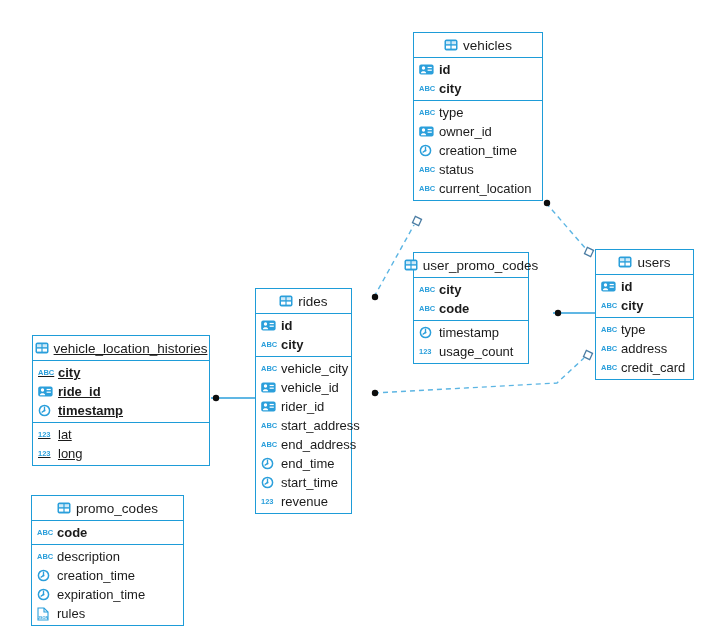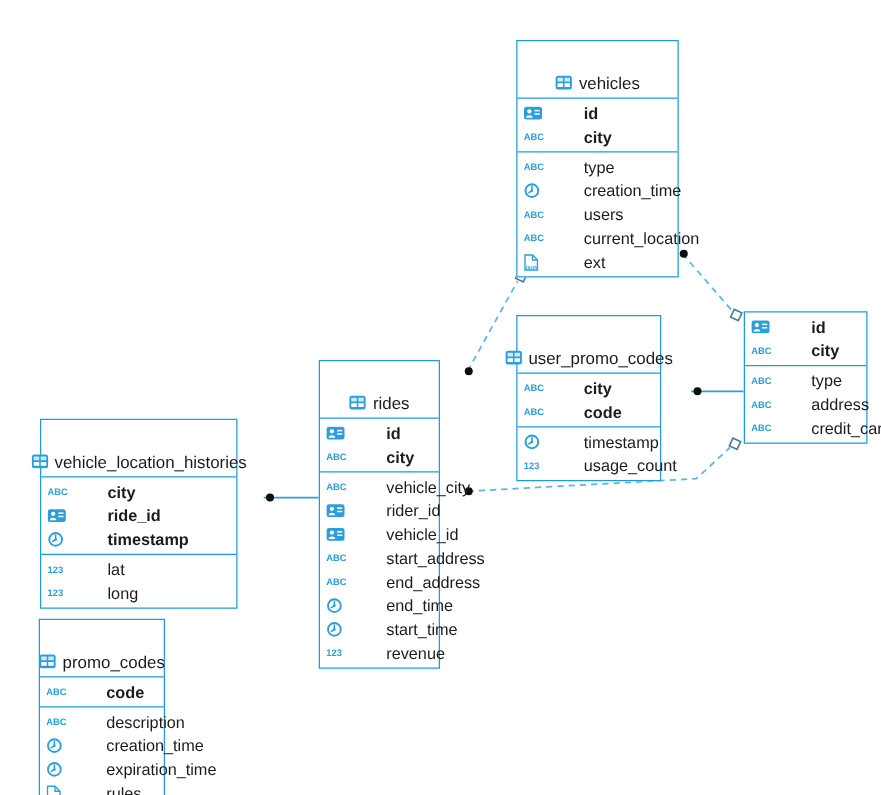--- a/index.html
+++ b/index.html
@@ -12,29 +12,27 @@
     border:1.8px solid #1e9cd8;
     box-sizing:border-box;
     font-size:13px;
     color:#1b1b1b;
   }
   .tbl-header{
     height:24px;
     display:flex;align-items:center;justify-content:center;gap:5px;
     border-bottom:1.3px solid #1e9cd8;
     font-size:13.5px;
-    margin-top:21px;
   }
   .section{padding:2px 0;}
   .section.pk{border-bottom:1.3px solid #1e9cd8;}
   .row{
     height:19px;
     display:flex;align-items:center;
     padding-left:5px;
-    gap:28px;
   }
   .row .ic{
     width:20px;min-width:20px;
     display:flex;align-items:center;justify-content:flex-start;
   }
   .row.bold .lbl{font-weight:700;}
   .lbl{white-space:nowrap;line-height:19px;}
   .txt-ic{
     font-size:7.5px;font-weight:700;color:#2b9fdb;letter-spacing:0px;
     font-family:"Liberation Sans",sans-serif;
@@ -95,355 +93,369 @@
       </div>
     <div class="section flds">
         <div class="row">
           <span class="ic">
             <span class="txt-ic">ABC</span>
           </span>
           <span class="lbl">type</span>
         </div>
         <div class="row">
           <span class="ic">
+            <svg width="15" height="11" viewBox="0 0 15 11">
+              <rect x="0.2" y="0.4" width="14.4" height="10.2" rx="2" fill="#2b9fdb"></rect>
+              <circle cx="4.5" cy="4" r="1.7" fill="#ffffff"></circle>
+              <path d="M1.9 9.2 C1.9 6.6 7.1 6.6 7.1 9.2 Z" fill="#ffffff"></path>
+              <rect x="8.6" y="2.9" width="4.2" height="1.2" fill="#ffffff"></rect>
+              <rect x="8.6" y="5.6" width="4.2" height="1.2" fill="#ffffff"></rect>
+            </svg>
+          </span>
+          <span class="lbl">owner_id</span>
+        </div>
+        <div class="row">
+          <span class="ic">
             <svg width="13" height="13" viewBox="0 0 13 13">
               <circle cx="6.5" cy="6.5" r="5.1" fill="none" stroke="#2b9fdb" stroke-width="1.5"></circle>
               <circle cx="6.5" cy="6.5" r="1" fill="#2b9fdb"></circle>
               <path d="M6.5 6.5 L6.5 3.1 M6.5 6.5 L4.1 8.1" stroke="#2b9fdb" stroke-width="1.3" stroke-linecap="round" fill="none"></path>
             </svg>
           </span>
           <span class="lbl">creation_time</span>
         </div>
         <div class="row">
           <span class="ic">
             <span class="txt-ic">ABC</span>
           </span>
-          <span class="lbl">users</span>
+          <span class="lbl">status</span>
         </div>
         <div class="row">
           <span class="ic">
             <span class="txt-ic">ABC</span>
           </span>
           <span class="lbl">current_location</span>
+        </div>
+      </div>
+  </div>
+    <div class="er-table" style="left: 413px; top: 252px; width: 116px; border-color: rgb(30, 156, 216);">
+    <div class="tbl-header">
+      <span class="ic">
+          <svg width="14" height="12" viewBox="0 0 14 12">
+            <rect x="0.5" y="0.5" width="13" height="11" rx="2" fill="#2b9fdb"></rect>
+            <rect x="2" y="2.2" width="4.4" height="3" fill="#cfeaf8"></rect>
+            <rect x="7.6" y="2.2" width="4.4" height="3" fill="#cfeaf8"></rect>
+            <rect x="2" y="6.6" width="4.4" height="3" fill="#ffffff"></rect>
+            <rect x="7.6" y="6.6" width="4.4" height="3" fill="#ffffff"></rect>
+          </svg>
+        </span>
+      <span class="tbl-title">user_promo_codes</span>
+    </div>
+    <div class="section pk">
+        <div class="row bold">
+          <span class="ic">
+            <span class="txt-ic">ABC</span>
+          </span>
+          <span class="lbl">city</span>
+        </div>
+        <div class="row bold">
+          <span class="ic">
+            <span class="txt-ic">ABC</span>
+          </span>
+          <span class="lbl">code</span>
+        </div>
+      </div>
+    <div class="section flds">
+        <div class="row">
+          <span class="ic">
+            <svg width="13" height="13" viewBox="0 0 13 13">
+              <circle cx="6.5" cy="6.5" r="5.1" fill="none" stroke="#2b9fdb" stroke-width="1.5"></circle>
+              <circle cx="6.5" cy="6.5" r="1" fill="#2b9fdb"></circle>
+              <path d="M6.5 6.5 L6.5 3.1 M6.5 6.5 L4.1 8.1" stroke="#2b9fdb" stroke-width="1.3" stroke-linecap="round" fill="none"></path>
+            </svg>
+          </span>
+          <span class="lbl">timestamp</span>
+        </div>
+        <div class="row">
+          <span class="ic">
+            <span class="txt-ic">123</span>
+          </span>
+          <span class="lbl">usage_count</span>
+        </div>
+      </div>
+  </div>
+    <div class="er-table" style="left: 595px; top: 249px; width: 99px; border-color: rgb(30, 156, 216);">
+    <div class="tbl-header">
+      <span class="ic">
+          <svg width="14" height="12" viewBox="0 0 14 12">
+            <rect x="0.5" y="0.5" width="13" height="11" rx="2" fill="#2b9fdb"></rect>
+            <rect x="2" y="2.2" width="4.4" height="3" fill="#cfeaf8"></rect>
+            <rect x="7.6" y="2.2" width="4.4" height="3" fill="#cfeaf8"></rect>
+            <rect x="2" y="6.6" width="4.4" height="3" fill="#ffffff"></rect>
+            <rect x="7.6" y="6.6" width="4.4" height="3" fill="#ffffff"></rect>
+          </svg>
+        </span>
+      <span class="tbl-title">users</span>
+    </div>
+    <div class="section pk">
+        <div class="row bold">
+          <span class="ic">
+            <svg width="15" height="11" viewBox="0 0 15 11">
+              <rect x="0.2" y="0.4" width="14.4" height="10.2" rx="2" fill="#2b9fdb"></rect>
+              <circle cx="4.5" cy="4" r="1.7" fill="#ffffff"></circle>
+              <path d="M1.9 9.2 C1.9 6.6 7.1 6.6 7.1 9.2 Z" fill="#ffffff"></path>
+              <rect x="8.6" y="2.9" width="4.2" height="1.2" fill="#ffffff"></rect>
+              <rect x="8.6" y="5.6" width="4.2" height="1.2" fill="#ffffff"></rect>
+            </svg>
+          </span>
+          <span class="lbl">id</span>
+        </div>
+        <div class="row bold">
+          <span class="ic">
+            <span class="txt-ic">ABC</span>
+          </span>
+          <span class="lbl">city</span>
+        </div>
+      </div>
+    <div class="section flds">
+        <div class="row">
+          <span class="ic">
+            <span class="txt-ic">ABC</span>
+          </span>
+          <span class="lbl">type</span>
+        </div>
+        <div class="row">
+          <span class="ic">
+            <span class="txt-ic">ABC</span>
+          </span>
+          <span class="lbl">address</span>
+        </div>
+        <div class="row">
+          <span class="ic">
+            <span class="txt-ic">ABC</span>
+          </span>
+          <span class="lbl">credit_card</span>
+        </div>
+      </div>
+  </div>
+    <div class="er-table" style="left: 255px; top: 288px; width: 97px; border-color: rgb(30, 156, 216);">
+    <div class="tbl-header">
+      <span class="ic">
+          <svg width="14" height="12" viewBox="0 0 14 12">
+            <rect x="0.5" y="0.5" width="13" height="11" rx="2" fill="#2b9fdb"></rect>
+            <rect x="2" y="2.2" width="4.4" height="3" fill="#cfeaf8"></rect>
+            <rect x="7.6" y="2.2" width="4.4" height="3" fill="#cfeaf8"></rect>
+            <rect x="2" y="6.6" width="4.4" height="3" fill="#ffffff"></rect>
+            <rect x="7.6" y="6.6" width="4.4" height="3" fill="#ffffff"></rect>
+          </svg>
+        </span>
+      <span class="tbl-title">rides</span>
+    </div>
+    <div class="section pk">
+        <div class="row bold">
+          <span class="ic">
+            <svg width="15" height="11" viewBox="0 0 15 11">
+              <rect x="0.2" y="0.4" width="14.4" height="10.2" rx="2" fill="#2b9fdb"></rect>
+              <circle cx="4.5" cy="4" r="1.7" fill="#ffffff"></circle>
+              <path d="M1.9 9.2 C1.9 6.6 7.1 6.6 7.1 9.2 Z" fill="#ffffff"></path>
+              <rect x="8.6" y="2.9" width="4.2" height="1.2" fill="#ffffff"></rect>
+              <rect x="8.6" y="5.6" width="4.2" height="1.2" fill="#ffffff"></rect>
+            </svg>
+          </span>
+          <span class="lbl">id</span>
+        </div>
+        <div class="row bold">
+          <span class="ic">
+            <span class="txt-ic">ABC</span>
+          </span>
+          <span class="lbl">city</span>
+        </div>
+      </div>
+    <div class="section flds">
+        <div class="row">
+          <span class="ic">
+            <span class="txt-ic">ABC</span>
+          </span>
+          <span class="lbl">vehicle_city</span>
+        </div>
+        <div class="row">
+          <span class="ic">
+            <svg width="15" height="11" viewBox="0 0 15 11">
+              <rect x="0.2" y="0.4" width="14.4" height="10.2" rx="2" fill="#2b9fdb"></rect>
+              <circle cx="4.5" cy="4" r="1.7" fill="#ffffff"></circle>
+              <path d="M1.9 9.2 C1.9 6.6 7.1 6.6 7.1 9.2 Z" fill="#ffffff"></path>
+              <rect x="8.6" y="2.9" width="4.2" height="1.2" fill="#ffffff"></rect>
+              <rect x="8.6" y="5.6" width="4.2" height="1.2" fill="#ffffff"></rect>
+            </svg>
+          </span>
+          <span class="lbl">vehicle_id</span>
+        </div>
+        <div class="row">
+          <span class="ic">
+            <svg width="15" height="11" viewBox="0 0 15 11">
+              <rect x="0.2" y="0.4" width="14.4" height="10.2" rx="2" fill="#2b9fdb"></rect>
+              <circle cx="4.5" cy="4" r="1.7" fill="#ffffff"></circle>
+              <path d="M1.9 9.2 C1.9 6.6 7.1 6.6 7.1 9.2 Z" fill="#ffffff"></path>
+              <rect x="8.6" y="2.9" width="4.2" height="1.2" fill="#ffffff"></rect>
+              <rect x="8.6" y="5.6" width="4.2" height="1.2" fill="#ffffff"></rect>
+            </svg>
+          </span>
+          <span class="lbl">rider_id</span>
+        </div>
+        <div class="row">
+          <span class="ic">
+            <span class="txt-ic">ABC</span>
+          </span>
+          <span class="lbl">start_address</span>
+        </div>
+        <div class="row">
+          <span class="ic">
+            <span class="txt-ic">ABC</span>
+          </span>
+          <span class="lbl">end_address</span>
+        </div>
+        <div class="row">
+          <span class="ic">
+            <svg width="13" height="13" viewBox="0 0 13 13">
+              <circle cx="6.5" cy="6.5" r="5.1" fill="none" stroke="#2b9fdb" stroke-width="1.5"></circle>
+              <circle cx="6.5" cy="6.5" r="1" fill="#2b9fdb"></circle>
+              <path d="M6.5 6.5 L6.5 3.1 M6.5 6.5 L4.1 8.1" stroke="#2b9fdb" stroke-width="1.3" stroke-linecap="round" fill="none"></path>
+            </svg>
+          </span>
+          <span class="lbl">end_time</span>
+        </div>
+        <div class="row">
+          <span class="ic">
+            <svg width="13" height="13" viewBox="0 0 13 13">
+              <circle cx="6.5" cy="6.5" r="5.1" fill="none" stroke="#2b9fdb" stroke-width="1.5"></circle>
+              <circle cx="6.5" cy="6.5" r="1" fill="#2b9fdb"></circle>
+              <path d="M6.5 6.5 L6.5 3.1 M6.5 6.5 L4.1 8.1" stroke="#2b9fdb" stroke-width="1.3" stroke-linecap="round" fill="none"></path>
+            </svg>
+          </span>
+          <span class="lbl">start_time</span>
+        </div>
+        <div class="row">
+          <span class="ic">
+            <span class="txt-ic">123</span>
+          </span>
+          <span class="lbl">revenue</span>
+        </div>
+      </div>
+  </div>
+    <div class="er-table" style="left: 32px; top: 335px; width: 178px; border-color: rgb(30, 156, 216); text-decoration: underline;">
+    <div class="tbl-header">
+      <span class="ic">
+          <svg width="14" height="12" viewBox="0 0 14 12">
+            <rect x="0.5" y="0.5" width="13" height="11" rx="2" fill="#2b9fdb"></rect>
+            <rect x="2" y="2.2" width="4.4" height="3" fill="#cfeaf8"></rect>
+            <rect x="7.6" y="2.2" width="4.4" height="3" fill="#cfeaf8"></rect>
+            <rect x="2" y="6.6" width="4.4" height="3" fill="#ffffff"></rect>
+            <rect x="7.6" y="6.6" width="4.4" height="3" fill="#ffffff"></rect>
+          </svg>
+        </span>
+      <span class="tbl-title">vehicle_location_histories</span>
+    </div>
+    <div class="section pk">
+        <div class="row bold">
+          <span class="ic">
+            <span class="txt-ic">ABC</span>
+          </span>
+          <span class="lbl">city</span>
+        </div>
+        <div class="row bold">
+          <span class="ic">
+            <svg width="15" height="11" viewBox="0 0 15 11">
+              <rect x="0.2" y="0.4" width="14.4" height="10.2" rx="2" fill="#2b9fdb"></rect>
+              <circle cx="4.5" cy="4" r="1.7" fill="#ffffff"></circle>
+              <path d="M1.9 9.2 C1.9 6.6 7.1 6.6 7.1 9.2 Z" fill="#ffffff"></path>
+              <rect x="8.6" y="2.9" width="4.2" height="1.2" fill="#ffffff"></rect>
+              <rect x="8.6" y="5.6" width="4.2" height="1.2" fill="#ffffff"></rect>
+            </svg>
+          </span>
+          <span class="lbl">ride_id</span>
+        </div>
+        <div class="row bold">
+          <span class="ic">
+            <svg width="13" height="13" viewBox="0 0 13 13">
+              <circle cx="6.5" cy="6.5" r="5.1" fill="none" stroke="#2b9fdb" stroke-width="1.5"></circle>
+              <circle cx="6.5" cy="6.5" r="1" fill="#2b9fdb"></circle>
+              <path d="M6.5 6.5 L6.5 3.1 M6.5 6.5 L4.1 8.1" stroke="#2b9fdb" stroke-width="1.3" stroke-linecap="round" fill="none"></path>
+            </svg>
+          </span>
+          <span class="lbl">timestamp</span>
+        </div>
+      </div>
+    <div class="section flds">
+        <div class="row">
+          <span class="ic">
+            <span class="txt-ic">123</span>
+          </span>
+          <span class="lbl">lat</span>
+        </div>
+        <div class="row">
+          <span class="ic">
+            <span class="txt-ic">123</span>
+          </span>
+          <span class="lbl">long</span>
+        </div>
+      </div>
+  </div>
+    <div class="er-table" style="left: 31px; top: 495px; width: 153px; border-color: rgb(30, 156, 216);">
+    <div class="tbl-header">
+      <span class="ic">
+          <svg width="14" height="12" viewBox="0 0 14 12">
+            <rect x="0.5" y="0.5" width="13" height="11" rx="2" fill="#2b9fdb"></rect>
+            <rect x="2" y="2.2" width="4.4" height="3" fill="#cfeaf8"></rect>
+            <rect x="7.6" y="2.2" width="4.4" height="3" fill="#cfeaf8"></rect>
+            <rect x="2" y="6.6" width="4.4" height="3" fill="#ffffff"></rect>
+            <rect x="7.6" y="6.6" width="4.4" height="3" fill="#ffffff"></rect>
+          </svg>
+        </span>
+      <span class="tbl-title">promo_codes</span>
+    </div>
+    <div class="section pk">
+        <div class="row bold">
+          <span class="ic">
+            <span class="txt-ic">ABC</span>
+          </span>
+          <span class="lbl">code</span>
+        </div>
+      </div>
+    <div class="section flds">
+        <div class="row">
+          <span class="ic">
+            <span class="txt-ic">ABC</span>
+          </span>
+          <span class="lbl">description</span>
+        </div>
+        <div class="row">
+          <span class="ic">
+            <svg width="13" height="13" viewBox="0 0 13 13">
+              <circle cx="6.5" cy="6.5" r="5.1" fill="none" stroke="#2b9fdb" stroke-width="1.5"></circle>
+              <circle cx="6.5" cy="6.5" r="1" fill="#2b9fdb"></circle>
+              <path d="M6.5 6.5 L6.5 3.1 M6.5 6.5 L4.1 8.1" stroke="#2b9fdb" stroke-width="1.3" stroke-linecap="round" fill="none"></path>
+            </svg>
+          </span>
+          <span class="lbl">creation_time</span>
+        </div>
+        <div class="row">
+          <span class="ic">
+            <svg width="13" height="13" viewBox="0 0 13 13">
+              <circle cx="6.5" cy="6.5" r="5.1" fill="none" stroke="#2b9fdb" stroke-width="1.5"></circle>
+              <circle cx="6.5" cy="6.5" r="1" fill="#2b9fdb"></circle>
+              <path d="M6.5 6.5 L6.5 3.1 M6.5 6.5 L4.1 8.1" stroke="#2b9fdb" stroke-width="1.3" stroke-linecap="round" fill="none"></path>
+            </svg>
+          </span>
+          <span class="lbl">expiration_time</span>
         </div>
         <div class="row">
           <span class="ic">
             <svg width="12" height="14" viewBox="0 0 12 14">
               <path d="M1 1 h6 l4 4 v8 h-10 z" fill="#ffffff" stroke="#2b9fdb" stroke-width="1.1"></path>
               <path d="M7 1 v4 h4" fill="none" stroke="#2b9fdb" stroke-width="1.1"></path>
               <text x="6" y="12" font-size="3.8" text-anchor="middle" fill="#2b9fdb" font-weight="bold" font-family="Liberation Sans,sans-serif">JSON</text>
             </svg>
           </span>
-          <span class="lbl">ext</span>
-        </div>
-      </div>
-  </div>
-    <div class="er-table" style="left: 413px; top: 252px; width: 116px; border-color: rgb(30, 156, 216);">
-    <div class="tbl-header">
-      <span class="ic">
-          <svg width="14" height="12" viewBox="0 0 14 12">
-            <rect x="0.5" y="0.5" width="13" height="11" rx="2" fill="#2b9fdb"></rect>
-            <rect x="2" y="2.2" width="4.4" height="3" fill="#cfeaf8"></rect>
-            <rect x="7.6" y="2.2" width="4.4" height="3" fill="#cfeaf8"></rect>
-            <rect x="2" y="6.6" width="4.4" height="3" fill="#ffffff"></rect>
-            <rect x="7.6" y="6.6" width="4.4" height="3" fill="#ffffff"></rect>
-          </svg>
-        </span>
-      <span class="tbl-title">user_promo_codes</span>
-    </div>
-    <div class="section pk">
-        <div class="row bold">
-          <span class="ic">
-            <span class="txt-ic">ABC</span>
-          </span>
-          <span class="lbl">city</span>
-        </div>
-        <div class="row bold">
-          <span class="ic">
-            <span class="txt-ic">ABC</span>
-          </span>
-          <span class="lbl">code</span>
-        </div>
-      </div>
-    <div class="section flds">
-        <div class="row">
-          <span class="ic">
-            <svg width="13" height="13" viewBox="0 0 13 13">
-              <circle cx="6.5" cy="6.5" r="5.1" fill="none" stroke="#2b9fdb" stroke-width="1.5"></circle>
-              <circle cx="6.5" cy="6.5" r="1" fill="#2b9fdb"></circle>
-              <path d="M6.5 6.5 L6.5 3.1 M6.5 6.5 L4.1 8.1" stroke="#2b9fdb" stroke-width="1.3" stroke-linecap="round" fill="none"></path>
-            </svg>
-          </span>
-          <span class="lbl">timestamp</span>
-        </div>
-        <div class="row">
-          <span class="ic">
-            <span class="txt-ic">123</span>
-          </span>
-          <span class="lbl">usage_count</span>
-        </div>
-      </div>
-  </div>
-    <div class="er-table" style="left: 595px; top: 249px; width: 99px; border-color: rgb(30, 156, 216);">
-    <div class="section pk">
-        <div class="row bold">
-          <span class="ic">
-            <svg width="15" height="11" viewBox="0 0 15 11">
-              <rect x="0.2" y="0.4" width="14.4" height="10.2" rx="2" fill="#2b9fdb"></rect>
-              <circle cx="4.5" cy="4" r="1.7" fill="#ffffff"></circle>
-              <path d="M1.9 9.2 C1.9 6.6 7.1 6.6 7.1 9.2 Z" fill="#ffffff"></path>
-              <rect x="8.6" y="2.9" width="4.2" height="1.2" fill="#ffffff"></rect>
-              <rect x="8.6" y="5.6" width="4.2" height="1.2" fill="#ffffff"></rect>
-            </svg>
-          </span>
-          <span class="lbl">id</span>
-        </div>
-        <div class="row bold">
-          <span class="ic">
-            <span class="txt-ic">ABC</span>
-          </span>
-          <span class="lbl">city</span>
-        </div>
-      </div>
-    <div class="section flds">
-        <div class="row">
-          <span class="ic">
-            <span class="txt-ic">ABC</span>
-          </span>
-          <span class="lbl">type</span>
-        </div>
-        <div class="row">
-          <span class="ic">
-            <span class="txt-ic">ABC</span>
-          </span>
-          <span class="lbl">address</span>
-        </div>
-        <div class="row">
-          <span class="ic">
-            <span class="txt-ic">ABC</span>
-          </span>
-          <span class="lbl">credit_card</span>
-        </div>
-      </div>
-  </div>
-    <div class="er-table" style="left: 255px; top: 288px; width: 97px; border-color: rgb(30, 156, 216);">
-    <div class="tbl-header">
-      <span class="ic">
-          <svg width="14" height="12" viewBox="0 0 14 12">
-            <rect x="0.5" y="0.5" width="13" height="11" rx="2" fill="#2b9fdb"></rect>
-            <rect x="2" y="2.2" width="4.4" height="3" fill="#cfeaf8"></rect>
-            <rect x="7.6" y="2.2" width="4.4" height="3" fill="#cfeaf8"></rect>
-            <rect x="2" y="6.6" width="4.4" height="3" fill="#ffffff"></rect>
-            <rect x="7.6" y="6.6" width="4.4" height="3" fill="#ffffff"></rect>
-          </svg>
-        </span>
-      <span class="tbl-title">rides</span>
-    </div>
-    <div class="section pk">
-        <div class="row bold">
-          <span class="ic">
-            <svg width="15" height="11" viewBox="0 0 15 11">
-              <rect x="0.2" y="0.4" width="14.4" height="10.2" rx="2" fill="#2b9fdb"></rect>
-              <circle cx="4.5" cy="4" r="1.7" fill="#ffffff"></circle>
-              <path d="M1.9 9.2 C1.9 6.6 7.1 6.6 7.1 9.2 Z" fill="#ffffff"></path>
-              <rect x="8.6" y="2.9" width="4.2" height="1.2" fill="#ffffff"></rect>
-              <rect x="8.6" y="5.6" width="4.2" height="1.2" fill="#ffffff"></rect>
-            </svg>
-          </span>
-          <span class="lbl">id</span>
-        </div>
-        <div class="row bold">
-          <span class="ic">
-            <span class="txt-ic">ABC</span>
-          </span>
-          <span class="lbl">city</span>
-        </div>
-      </div>
-    <div class="section flds">
-        <div class="row">
-          <span class="ic">
-            <span class="txt-ic">ABC</span>
-          </span>
-          <span class="lbl">vehicle_city</span>
-        </div>
-        <div class="row">
-          <span class="ic">
-            <svg width="15" height="11" viewBox="0 0 15 11">
-              <rect x="0.2" y="0.4" width="14.4" height="10.2" rx="2" fill="#2b9fdb"></rect>
-              <circle cx="4.5" cy="4" r="1.7" fill="#ffffff"></circle>
-              <path d="M1.9 9.2 C1.9 6.6 7.1 6.6 7.1 9.2 Z" fill="#ffffff"></path>
-              <rect x="8.6" y="2.9" width="4.2" height="1.2" fill="#ffffff"></rect>
-              <rect x="8.6" y="5.6" width="4.2" height="1.2" fill="#ffffff"></rect>
-            </svg>
-          </span>
-          <span class="lbl">rider_id</span>
-        </div>
-        <div class="row">
-          <span class="ic">
-            <svg width="15" height="11" viewBox="0 0 15 11">
-              <rect x="0.2" y="0.4" width="14.4" height="10.2" rx="2" fill="#2b9fdb"></rect>
-              <circle cx="4.5" cy="4" r="1.7" fill="#ffffff"></circle>
-              <path d="M1.9 9.2 C1.9 6.6 7.1 6.6 7.1 9.2 Z" fill="#ffffff"></path>
-              <rect x="8.6" y="2.9" width="4.2" height="1.2" fill="#ffffff"></rect>
-              <rect x="8.6" y="5.6" width="4.2" height="1.2" fill="#ffffff"></rect>
-            </svg>
-          </span>
-          <span class="lbl">vehicle_id</span>
-        </div>
-        <div class="row">
-          <span class="ic">
-            <span class="txt-ic">ABC</span>
-          </span>
-          <span class="lbl">start_address</span>
-        </div>
-        <div class="row">
-          <span class="ic">
-            <span class="txt-ic">ABC</span>
-          </span>
-          <span class="lbl">end_address</span>
-        </div>
-        <div class="row">
-          <span class="ic">
-            <svg width="13" height="13" viewBox="0 0 13 13">
-              <circle cx="6.5" cy="6.5" r="5.1" fill="none" stroke="#2b9fdb" stroke-width="1.5"></circle>
-              <circle cx="6.5" cy="6.5" r="1" fill="#2b9fdb"></circle>
-              <path d="M6.5 6.5 L6.5 3.1 M6.5 6.5 L4.1 8.1" stroke="#2b9fdb" stroke-width="1.3" stroke-linecap="round" fill="none"></path>
-            </svg>
-          </span>
-          <span class="lbl">end_time</span>
-        </div>
-        <div class="row">
-          <span class="ic">
-            <svg width="13" height="13" viewBox="0 0 13 13">
-              <circle cx="6.5" cy="6.5" r="5.1" fill="none" stroke="#2b9fdb" stroke-width="1.5"></circle>
-              <circle cx="6.5" cy="6.5" r="1" fill="#2b9fdb"></circle>
-              <path d="M6.5 6.5 L6.5 3.1 M6.5 6.5 L4.1 8.1" stroke="#2b9fdb" stroke-width="1.3" stroke-linecap="round" fill="none"></path>
-            </svg>
-          </span>
-          <span class="lbl">start_time</span>
-        </div>
-        <div class="row">
-          <span class="ic">
-            <span class="txt-ic">123</span>
-          </span>
-          <span class="lbl">revenue</span>
-        </div>
-      </div>
-  </div>
-    <div class="er-table" style="left: 32px; top: 335px; width: 158px; border-color: rgb(30, 156, 216);">
-    <div class="tbl-header">
-      <span class="ic">
-          <svg width="14" height="12" viewBox="0 0 14 12">
-            <rect x="0.5" y="0.5" width="13" height="11" rx="2" fill="#2b9fdb"></rect>
-            <rect x="2" y="2.2" width="4.4" height="3" fill="#cfeaf8"></rect>
-            <rect x="7.6" y="2.2" width="4.4" height="3" fill="#cfeaf8"></rect>
-            <rect x="2" y="6.6" width="4.4" height="3" fill="#ffffff"></rect>
-            <rect x="7.6" y="6.6" width="4.4" height="3" fill="#ffffff"></rect>
-          </svg>
-        </span>
-      <span class="tbl-title">vehicle_location_histories</span>
-    </div>
-    <div class="section pk">
-        <div class="row bold">
-          <span class="ic">
-            <span class="txt-ic">ABC</span>
-          </span>
-          <span class="lbl">city</span>
-        </div>
-        <div class="row bold">
-          <span class="ic">
-            <svg width="15" height="11" viewBox="0 0 15 11">
-              <rect x="0.2" y="0.4" width="14.4" height="10.2" rx="2" fill="#2b9fdb"></rect>
-              <circle cx="4.5" cy="4" r="1.7" fill="#ffffff"></circle>
-              <path d="M1.9 9.2 C1.9 6.6 7.1 6.6 7.1 9.2 Z" fill="#ffffff"></path>
-              <rect x="8.6" y="2.9" width="4.2" height="1.2" fill="#ffffff"></rect>
-              <rect x="8.6" y="5.6" width="4.2" height="1.2" fill="#ffffff"></rect>
-            </svg>
-          </span>
-          <span class="lbl">ride_id</span>
-        </div>
-        <div class="row bold">
-          <span class="ic">
-            <svg width="13" height="13" viewBox="0 0 13 13">
-              <circle cx="6.5" cy="6.5" r="5.1" fill="none" stroke="#2b9fdb" stroke-width="1.5"></circle>
-              <circle cx="6.5" cy="6.5" r="1" fill="#2b9fdb"></circle>
-              <path d="M6.5 6.5 L6.5 3.1 M6.5 6.5 L4.1 8.1" stroke="#2b9fdb" stroke-width="1.3" stroke-linecap="round" fill="none"></path>
-            </svg>
-          </span>
-          <span class="lbl">timestamp</span>
-        </div>
-      </div>
-    <div class="section flds">
-        <div class="row">
-          <span class="ic">
-            <span class="txt-ic">123</span>
-          </span>
-          <span class="lbl">lat</span>
-        </div>
-        <div class="row">
-          <span class="ic">
-            <span class="txt-ic">123</span>
-          </span>
-          <span class="lbl">long</span>
-        </div>
-      </div>
-  </div>
-    <div class="er-table" style="left: 31px; top: 495px; width: 101px; border-color: rgb(30, 156, 216);">
-    <div class="tbl-header">
-      <span class="ic">
-          <svg width="14" height="12" viewBox="0 0 14 12">
-            <rect x="0.5" y="0.5" width="13" height="11" rx="2" fill="#2b9fdb"></rect>
-            <rect x="2" y="2.2" width="4.4" height="3" fill="#cfeaf8"></rect>
-            <rect x="7.6" y="2.2" width="4.4" height="3" fill="#cfeaf8"></rect>
-            <rect x="2" y="6.6" width="4.4" height="3" fill="#ffffff"></rect>
-            <rect x="7.6" y="6.6" width="4.4" height="3" fill="#ffffff"></rect>
-          </svg>
-        </span>
-      <span class="tbl-title">promo_codes</span>
-    </div>
-    <div class="section pk">
-        <div class="row bold">
-          <span class="ic">
-            <span class="txt-ic">ABC</span>
-          </span>
-          <span class="lbl">code</span>
-        </div>
-      </div>
-    <div class="section flds">
-        <div class="row">
-          <span class="ic">
-            <span class="txt-ic">ABC</span>
-          </span>
-          <span class="lbl">description</span>
-        </div>
-        <div class="row">
-          <span class="ic">
-            <svg width="13" height="13" viewBox="0 0 13 13">
-              <circle cx="6.5" cy="6.5" r="5.1" fill="none" stroke="#2b9fdb" stroke-width="1.5"></circle>
-              <circle cx="6.5" cy="6.5" r="1" fill="#2b9fdb"></circle>
-              <path d="M6.5 6.5 L6.5 3.1 M6.5 6.5 L4.1 8.1" stroke="#2b9fdb" stroke-width="1.3" stroke-linecap="round" fill="none"></path>
-            </svg>
-          </span>
-          <span class="lbl">creation_time</span>
-        </div>
-        <div class="row">
-          <span class="ic">
-            <svg width="13" height="13" viewBox="0 0 13 13">
-              <circle cx="6.5" cy="6.5" r="5.1" fill="none" stroke="#2b9fdb" stroke-width="1.5"></circle>
-              <circle cx="6.5" cy="6.5" r="1" fill="#2b9fdb"></circle>
-              <path d="M6.5 6.5 L6.5 3.1 M6.5 6.5 L4.1 8.1" stroke="#2b9fdb" stroke-width="1.3" stroke-linecap="round" fill="none"></path>
-            </svg>
-          </span>
-          <span class="lbl">expiration_time</span>
-        </div>
-        <div class="row">
-          <span class="ic">
-            <svg width="12" height="14" viewBox="0 0 12 14">
-              <path d="M1 1 h6 l4 4 v8 h-10 z" fill="#ffffff" stroke="#2b9fdb" stroke-width="1.1"></path>
-              <path d="M7 1 v4 h4" fill="none" stroke="#2b9fdb" stroke-width="1.1"></path>
-              <text x="6" y="12" font-size="3.8" text-anchor="middle" fill="#2b9fdb" font-weight="bold" font-family="Liberation Sans,sans-serif">JSON</text>
-            </svg>
-          </span>
           <span class="lbl">rules</span>
         </div>
       </div>
   </div>
   </div>
 
 </body></html>

